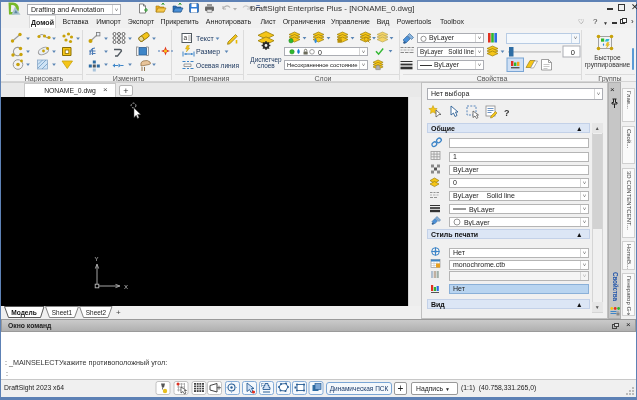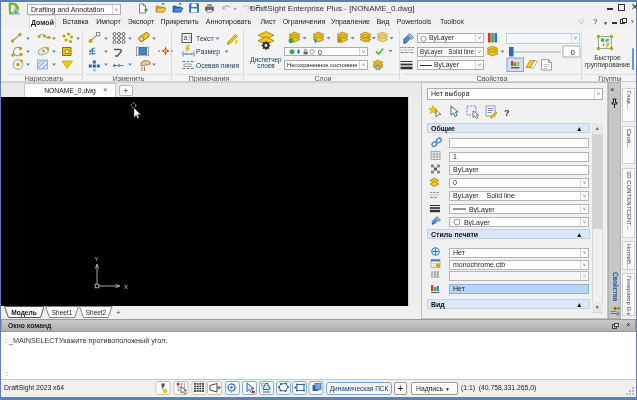--- a/index.html
+++ b/index.html
@@ -447,21 +447,21 @@
   <text x="62" y="8.8" text-anchor="middle" font-size="6.4" fill="#222" font-family="Liberation Sans">Sheet1</text>
   <text x="96" y="8.8" text-anchor="middle" font-size="6.4" fill="#222" font-family="Liberation Sans">Sheet2</text>
   <text x="116" y="9.3" font-size="8" fill="#444" font-family="Liberation Sans">+</text>
 </svg>
 
 <div class="abs" style="left:1px;top:319px;width:635px;height:12.5px;background:linear-gradient(#cacaca,#b0b0b0);border:1px solid #9a9a9a;font-size:6.8px;font-weight:bold;color:#222;line-height:11px;padding-left:6px;">Окно команд</div>
 <div class="abs" style="left:612px;top:324px;width:4.5px;height:4.5px;border:1px solid #444;"></div>
 <div class="abs" style="left:614px;top:322.5px;width:4.5px;height:4.5px;border:1px solid #444;background:#ddd;"></div>
 <div class="abs" style="left:626px;top:320px;font-size:8px;color:#222;">×</div>
 <div class="abs" style="left:1px;top:331.5px;width:635px;height:48.5px;background:#fff;border-bottom:1px solid #c8c8c8;"></div>
-<div class="abs" style="left:5px;top:336px;font-size:7.2px;color:#333;">: _MAINSELECTУкажите противоположный угол:</div>
+<div class="abs" style="left:5px;top:358px;font-size:7.2px;color:#333;">: _MAINSELECTУкажите противоположный угол:</div>
 <div class="abs" style="left:6px;top:368.5px;font-size:7.2px;color:#333;">:</div>
 
 <div class="abs" style="left:1px;top:380px;width:635px;height:17px;background:#f0f0f0;"></div>
 <div class="abs" style="left:4px;top:384px;font-size:6.8px;color:#222;">DraftSight 2023 x64</div>
 <div id="statusicons"></div>
 <div class="abs" style="left:326px;top:381.5px;width:66px;height:13px;border:1px solid #7aa5d4;border-radius:3px;background:#f4f8fc;font-size:6.5px;color:#1a3a6a;text-align:center;line-height:12px;">Динамическая ПСК</div>
 <div class="abs" style="left:394px;top:381.5px;width:13px;height:13px;background:#fff;border:1px solid #999;border-radius:2px;font-size:10px;line-height:11px;text-align:center;color:#222;">+</div>
 <div class="abs" style="left:411px;top:381.5px;width:47px;height:13px;background:#fff;border:1px solid #999;border-radius:2px;font-size:6.8px;line-height:11.5px;color:#222;padding-left:4px;">Надпись <span style="font-size:5px;">▼</span></div>
 <div class="abs" style="left:461px;top:384px;font-size:6.8px;color:#222;">(1:1)&nbsp;&nbsp;(40.758,331.265,0)</div>
 <svg class="abs" style="left:625px;top:386px;" width="10" height="10">

